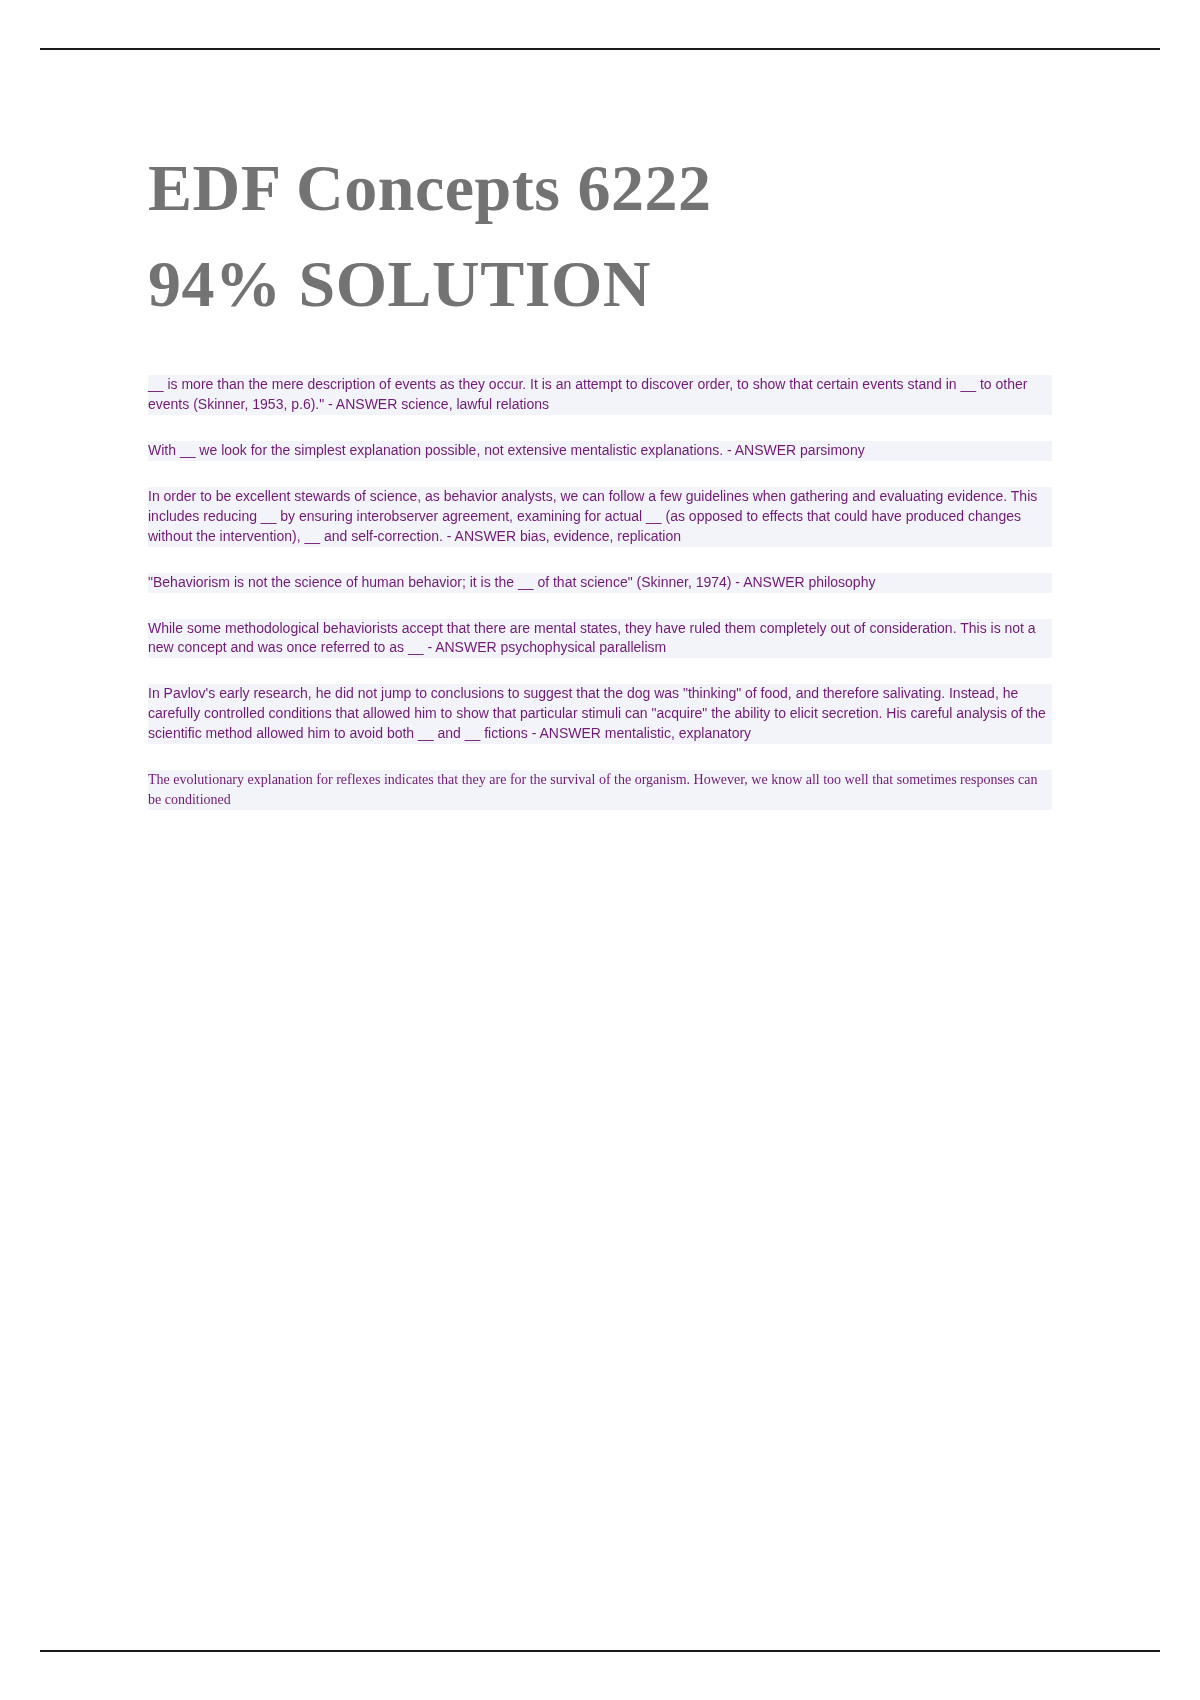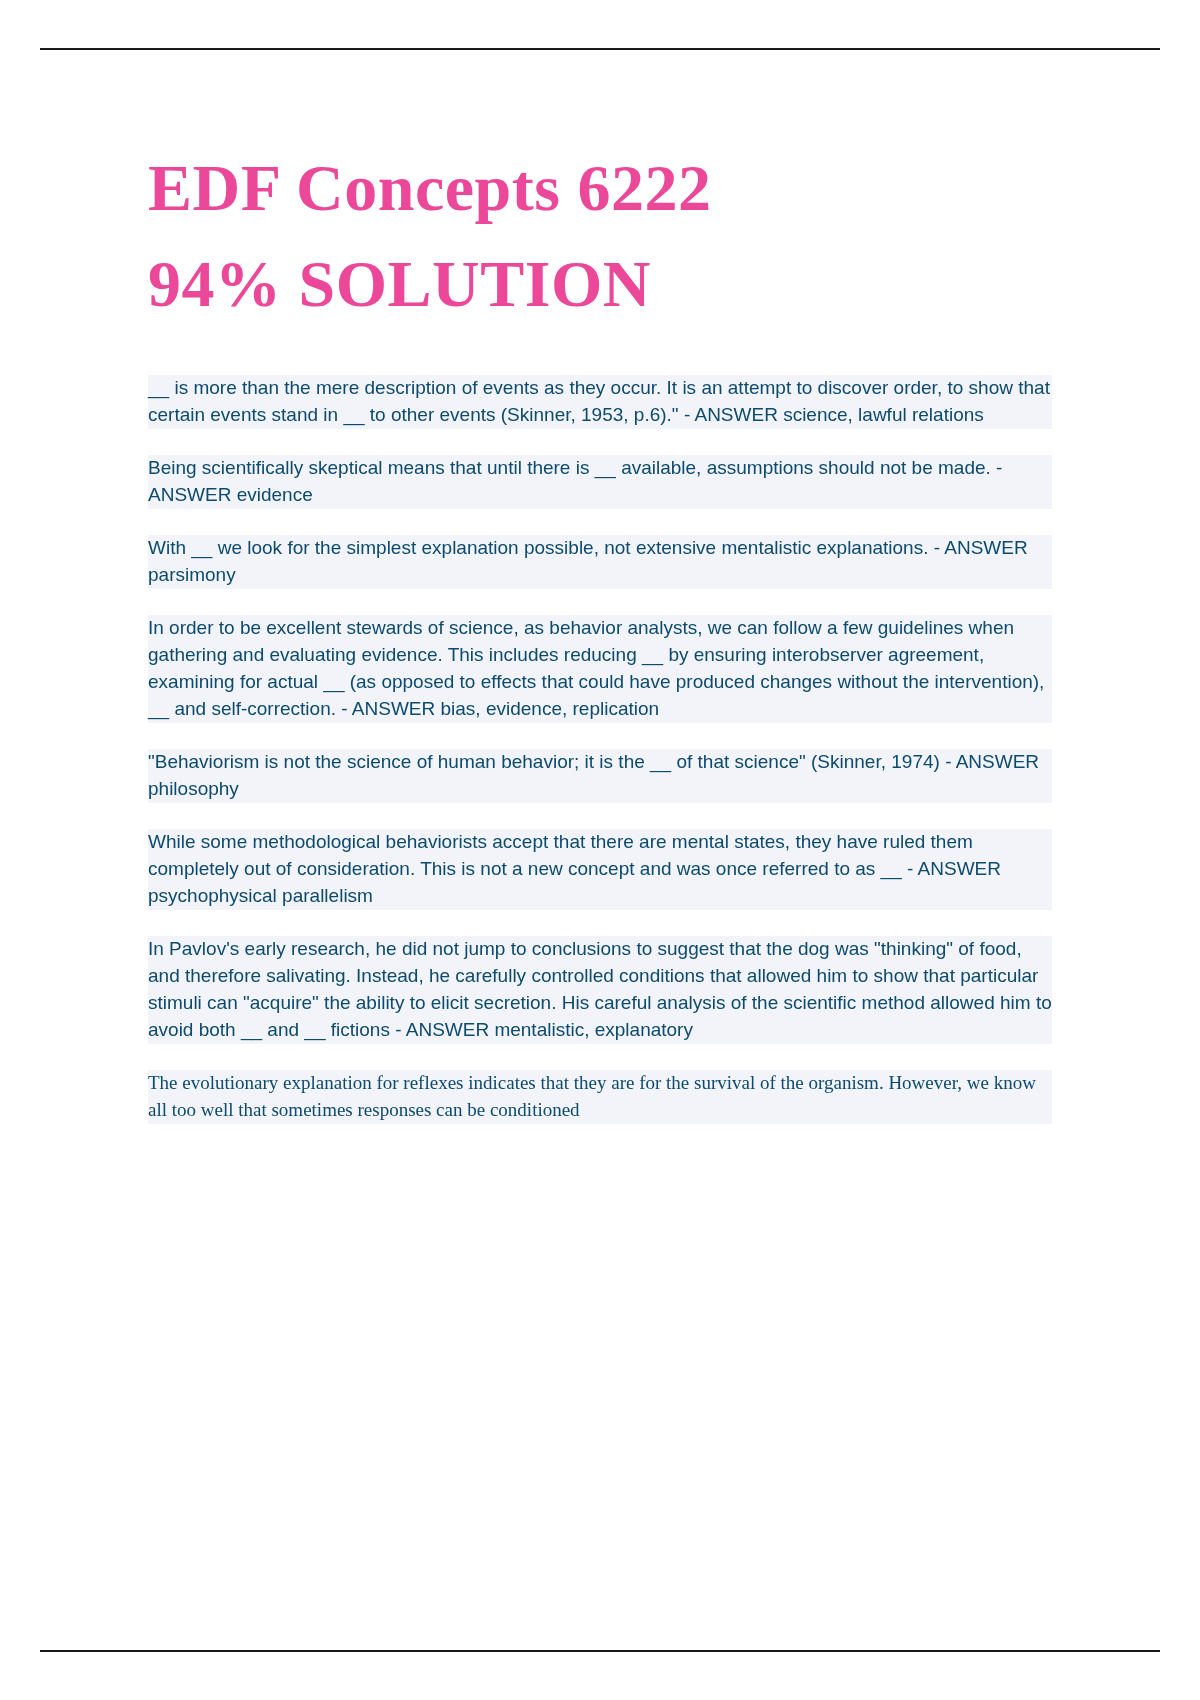--- a/index.html
+++ b/index.html
@@ -31,32 +31,32 @@
     left: 148px;
     right: 148px;
     top: 140px;
   }
 
   .doc-title {
     font-family: "Liberation Serif", serif;
     font-weight: bold;
     font-size: 66px;
     line-height: 1.45;
-    color: #ec4899;
+    color: #737373;
     letter-spacing: 0.5px;
     margin: 0 0 0 0;
   }
   .doc-title .line { display: block; }
 
   .body-block {
     margin-top: 44px;
   }
   .qa {
-    color: #0c4a6e;
-    font-size: 19px;
+    color: #701a75;
+    font-size: 14px;
     line-height: 1.42;
     margin-bottom: 26px;
     background: #f2f4f9;
     text-align: left;
   }
   .qa:last-child { margin-bottom: 0; font-family: Liberation Serif, serif; }
 </style>
 </head>
 <body>
 
@@ -66,21 +66,20 @@
 
   <div class="content">
 
     <h1 class="doc-title">
       <span class="line">EDF Concepts 6222</span>
       <span class="line">94% SOLUTION</span>
     </h1>
 
     <div class="body-block">
       <p class="qa">__ is more than the mere description of events as they occur. It is an attempt to discover order, to show that certain events stand in __ to other events (Skinner, 1953, p.6)." -  ANSWER science, lawful relations</p>
-      <p class="qa">Being scientifically skeptical means that until there is __ available, assumptions should not be made. -  ANSWER evidence</p>
       <p class="qa">With __ we look for the simplest explanation possible, not extensive mentalistic explanations. -  ANSWER parsimony</p>
       <p class="qa">In order to be excellent stewards of science, as behavior analysts, we can follow a few guidelines when gathering and evaluating evidence. This includes reducing __ by ensuring interobserver agreement, examining for actual __ (as opposed to effects that could have produced changes without the intervention), __ and self-correction. -  ANSWER bias, evidence, replication</p>
       <p class="qa">"Behaviorism is not the science of human behavior; it is the __ of that science" (Skinner, 1974) -  ANSWER philosophy</p>
       <p class="qa">While some methodological behaviorists accept that there are mental states, they have ruled them completely out of consideration. This is not a new concept and was once referred to as __ -  ANSWER psychophysical parallelism</p>
       <p class="qa">In Pavlov's early research, he did not jump to conclusions to suggest that the dog was "thinking" of food, and therefore salivating. Instead, he carefully controlled conditions that allowed him to show that particular stimuli can "acquire" the ability to elicit secretion. His careful analysis of the scientific method allowed him to avoid both __ and __ fictions -  ANSWER mentalistic, explanatory</p>
       <p class="qa">The evolutionary explanation for reflexes indicates that they are for the survival of the organism. However, we know all too well that sometimes responses can be conditioned</p>
     </div>
 
   </div>
 

